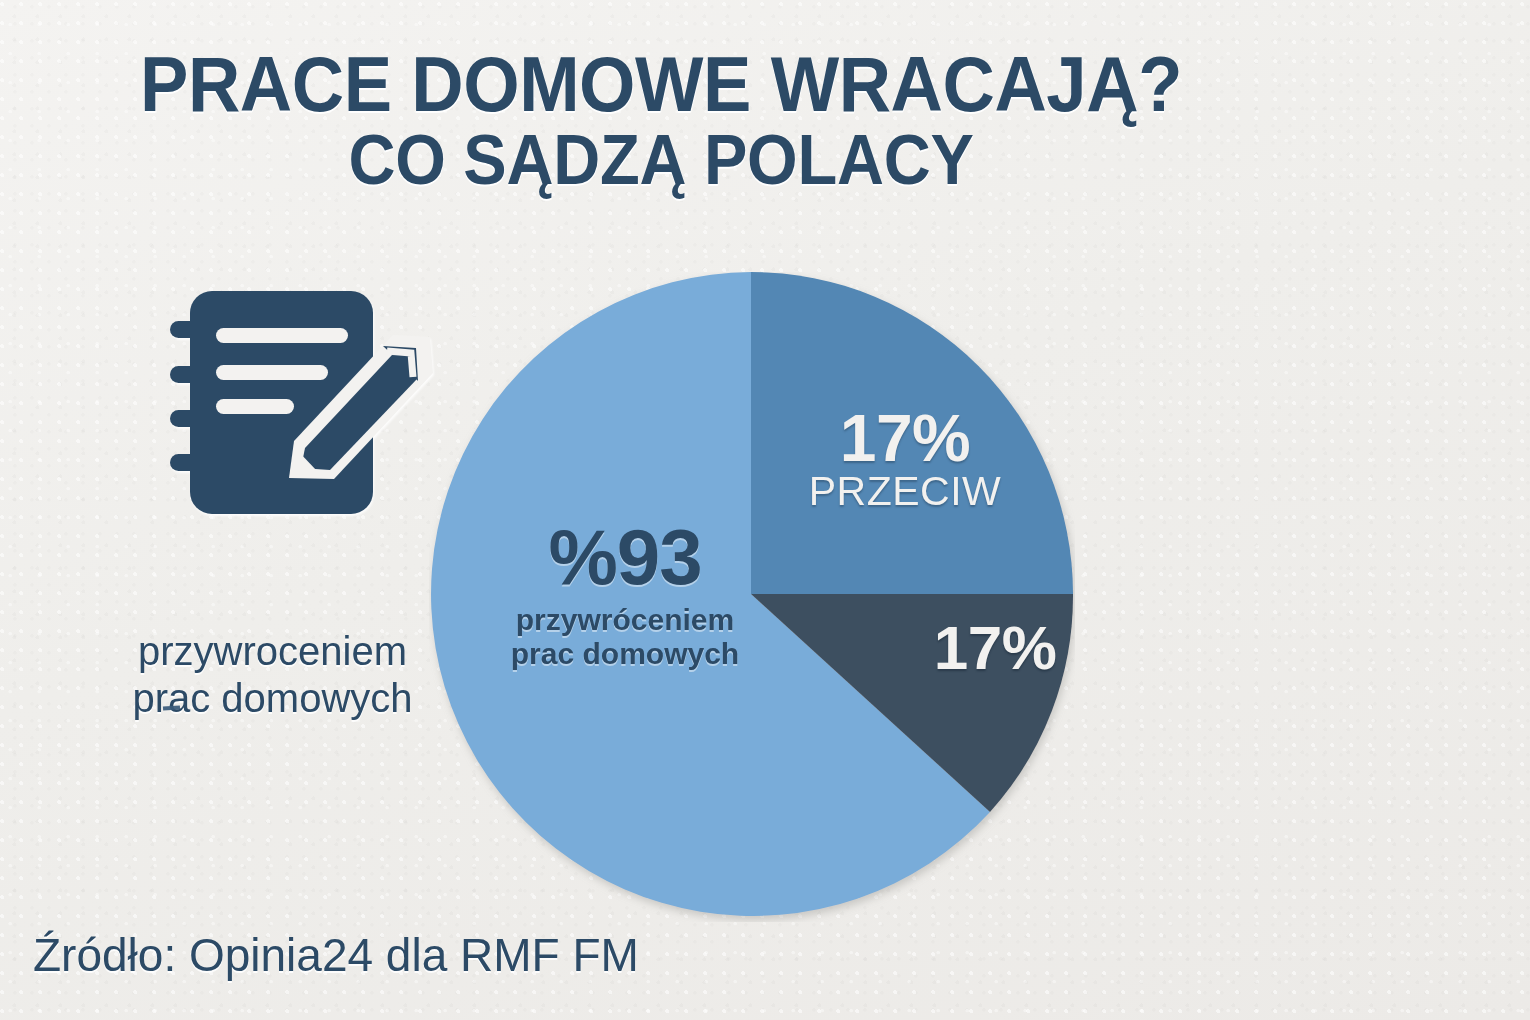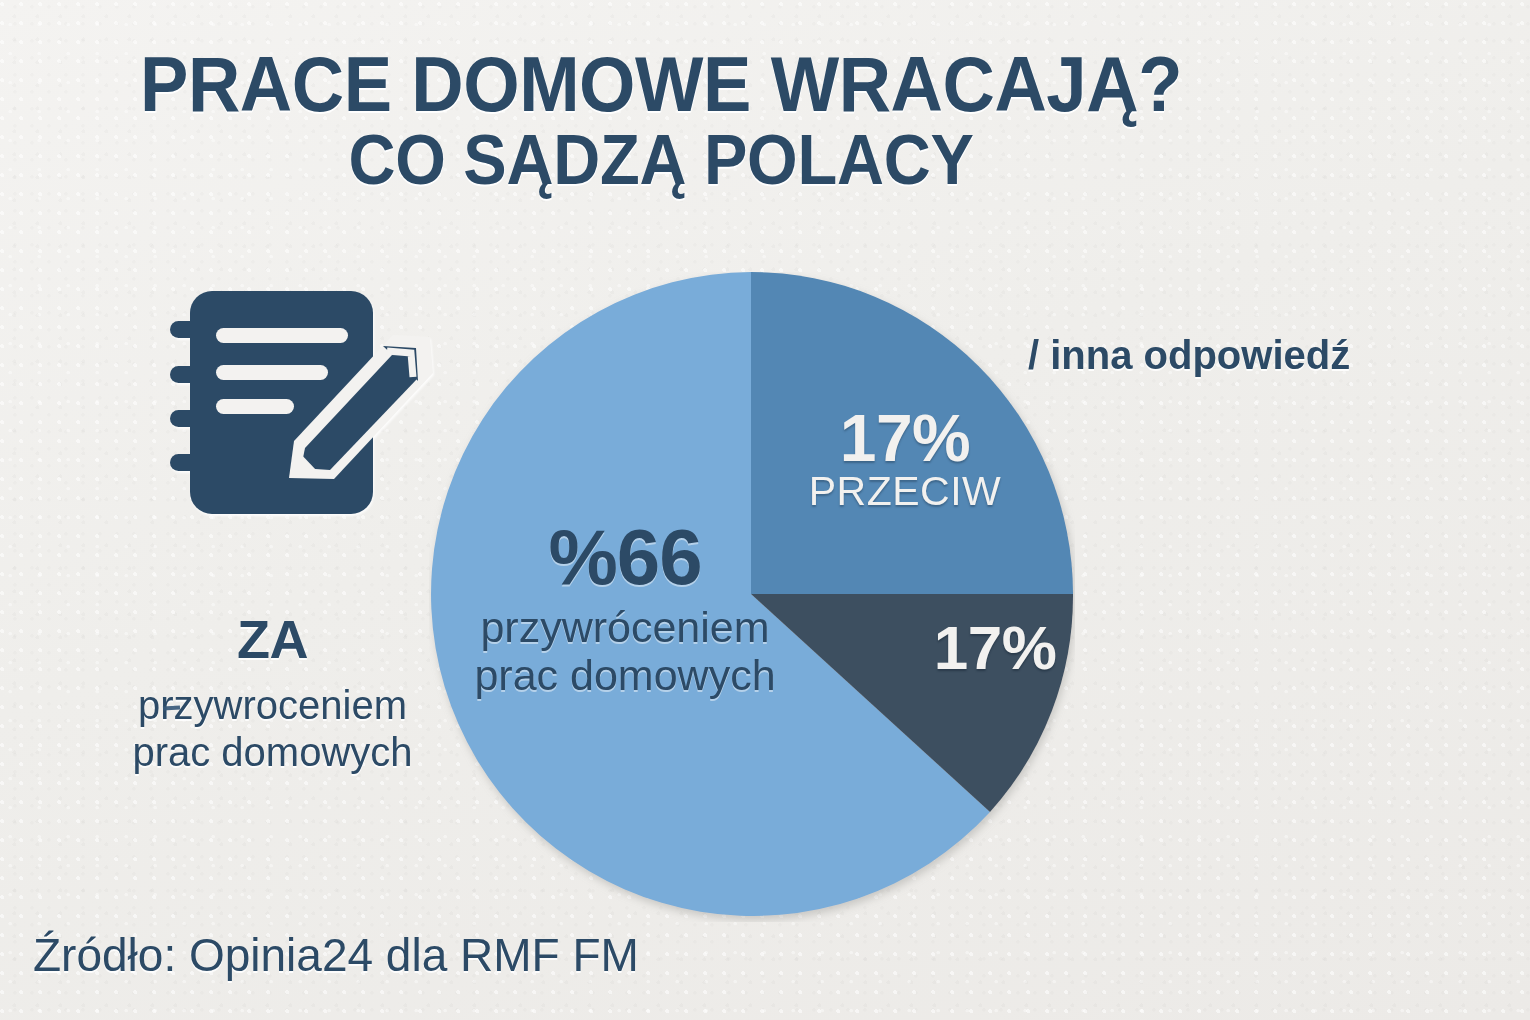--- a/index.html
+++ b/index.html
@@ -87,22 +87,22 @@
     user-select: none;
   }
   .label-za .big {
     font-size: 78px;
     font-weight: 700;
     line-height: 0.96;
     letter-spacing: -1px;
     display: block;
   }
   .label-za .sub {
-    font-size: 43px;
-    font-weight: 400;
+    font-size: 30px;
+    font-weight: 700;
     line-height: 1.13;
     display: block;
     margin-top: 8px;
   }
 
   .label-przeciw {
     position: absolute;
     left: 780px;
     top: 405px;
     width: 250px;
@@ -254,38 +254,36 @@
         <path fill="#79acd9" d="M322 322 L561 540 A322 322 0 1 1 322 0 Z"></path>
 
         <path fill="#5287b4" d="M322 322 L322 0 A322 322 0 0 1 644 322 Z"></path>
 
         <path fill="#3e4f61" d="M322 322 L644 322 A322 322 0 0 1 561 540 Z"></path>
       </g>
     </svg>
   </div>
 
   <div class="label-za">
-    <span class="big">%66</span>
+    <span class="big">%93</span>
     <span class="sub">przywróceniem</span>
     <span class="sub" style="margin-top:0">prac domowych</span>
   </div>
 
   <div class="label-przeciw">
     <span class="big">17%</span>
     <span class="sub">PRZECIW</span>
   </div>
 
   <div class="label-nied">17%</div>
 
   <div class="callout-right">
-    <span class="l2">/ inna odpowiedź</span>
   </div>
 
   <div class="callout-left">
-    <span class="big">ZA</span>
     <span class="sub">przywroceniem</span>
     <span class="sub" style="margin-top:0">prac domowych</span>
   </div>
   <div class="glyph-artifact"></div>
 
   <div class="source-line">Źródło: Opinia24 dla RMF FM</div>
 
 </div>
 
 </body></html>

